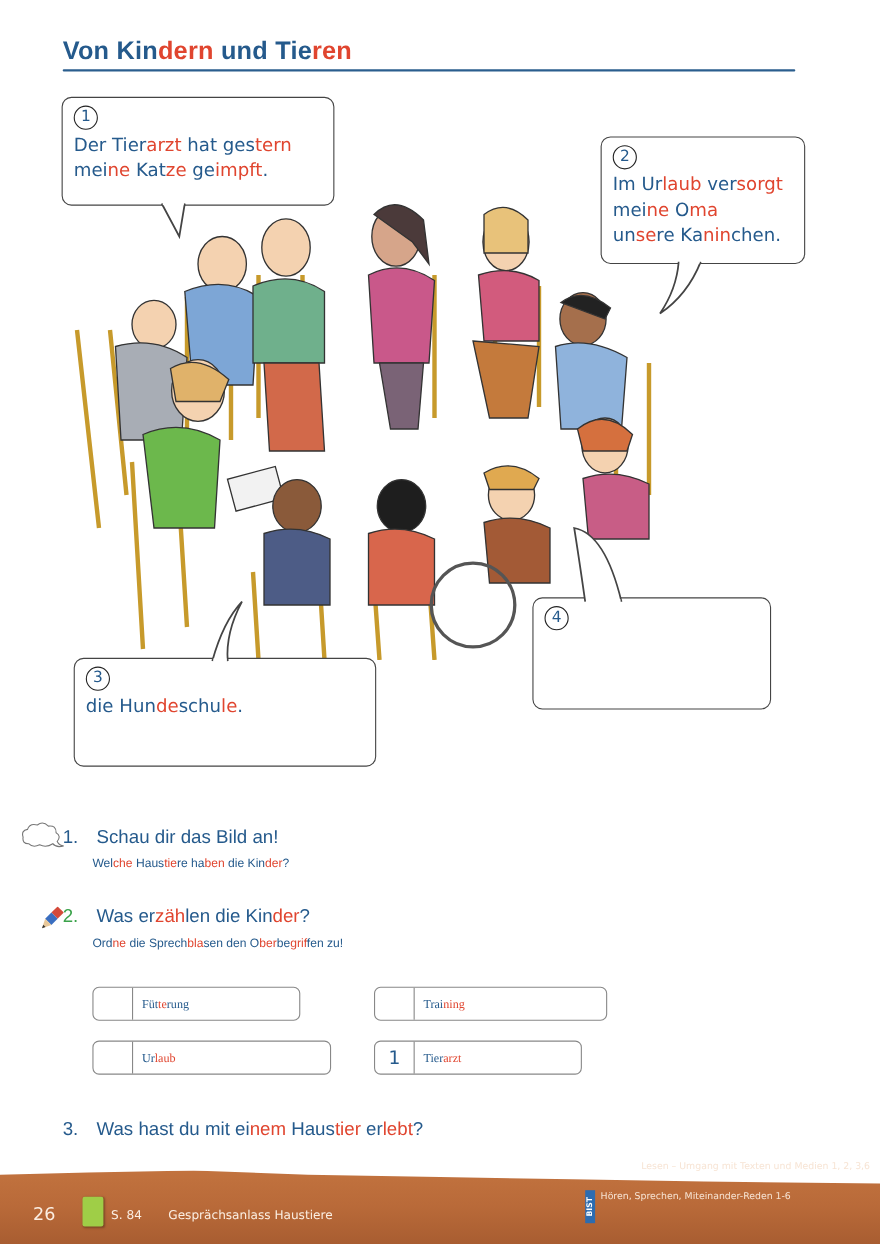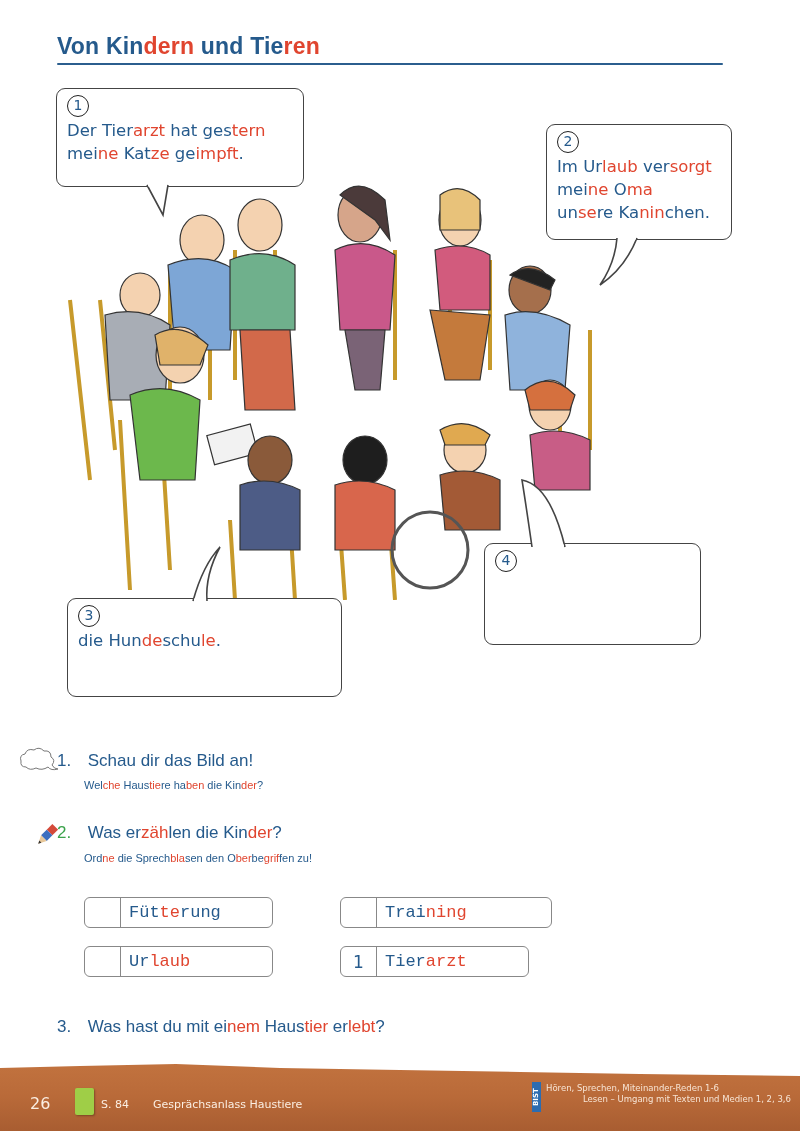--- a/index.html
+++ b/index.html
@@ -48,21 +48,21 @@
 
   .ans-box {
     position: absolute; height: 31px; border: 1.5px solid #888; border-radius: 6px;
     display: flex; align-items: center; background: #fff;
   }
   .ans-box .cell {
     width: 36px; height: 100%; border-right: 1.5px solid #888;
     display: flex; align-items: center; justify-content: center; font-size: 17px;
     font-family: "DejaVu Sans", sans-serif; color: #255a8c;
   }
-  .ans-box .label { padding-left: 8px; font-family: Liberation Mono, monospace; font-size: 17px; }
+  .ans-box .label { padding-left: 8px; font-family: Liberation Serif, serif; font-size: 11px; }
 
   
   .footer {
     position: absolute; left: 0; top: 1062px; width: 800px; height: 69px;
     background: linear-gradient(180deg, #c2733f 0%, #b96a39 50%, #a85d31 100%);
     clip-path: polygon(0 6px, 10% 4px, 22% 2px, 35% 6px, 50% 8px, 65% 10px, 80% 12px, 100% 14px, 100% 100%, 0 100%);
   }
   .footer-page { position: absolute; left: 30px; top: 1094px; font-family: "DejaVu Sans", sans-serif; font-size: 16px; color: #fbeee2; }
   .footer-icon {
     position: absolute; left: 75px; top: 1088px; width: 19px; height: 27px;
@@ -215,34 +215,34 @@
 <div class="task-line" style="left:84px; top:852px;"><span class="blue">Ord</span><span class="red">ne</span><span class="blue"> die Sprech</span><span class="red">bla</span><span class="blue">sen den O</span><span class="red">ber</span><span class="blue">be</span><span class="red">grif</span><span class="blue">fen zu!</span></div>
 
 <div class="ans-box" style="left:84px; top:897px; width:189px;">
   <div class="cell"></div>
   <div class="label"><span class="blue">Füt</span><span class="red">te</span><span class="blue">rung</span></div>
 </div>
 <div class="ans-box" style="left:340px; top:897px; width:212px;">
   <div class="cell"></div>
   <div class="label"><span class="blue">Trai</span><span class="red">ning</span></div>
 </div>
-<div class="ans-box" style="left:84px; top:946px; width:189px;">
+<div class="ans-box" style="left:84px; top:946px; width:217px;">
   <div class="cell"></div>
   <div class="label"><span class="blue">Ur</span><span class="red">laub</span></div>
 </div>
 <div class="ans-box" style="left:340px; top:946px; width:189px;">
   <div class="cell">1</div>
   <div class="label"><span class="blue">Tier</span><span class="red">arzt</span></div>
 </div>
 
 <div class="task" style="left:57px; top:1017px;">
   <span class="n" style="color:#255a8c;">3.</span>
   <span><span class="blue">Was hast du mit ei</span><span class="red">nem</span><span class="blue"> Haus</span><span class="red">tier</span><span class="blue"> er</span><span class="red">lebt</span><span class="blue">?</span></span>
 </div>
 
 <div class="footer"></div>
 <div class="footer-page">26</div>
 <div class="footer-icon"></div>
 <div class="footer-ref">S. 84</div>
 <div class="footer-topic">Gesprächsanlass Haustiere</div>
 <div class="bist">BIST</div>
 <div class="bist-line" style="top:1083px;">Hören, Sprechen, Miteinander-Reden 1-6</div>
-<div class="bist-line" style="top:1094px;padding-left:37px;">Lesen – Umgang mit Texten und Medien 1, 2, 3,6</div>
+<div class="bist-line" style="top:1056px;padding-left:37px;">Lesen – Umgang mit Texten und Medien 1, 2, 3,6</div>
 
 </body></html>

